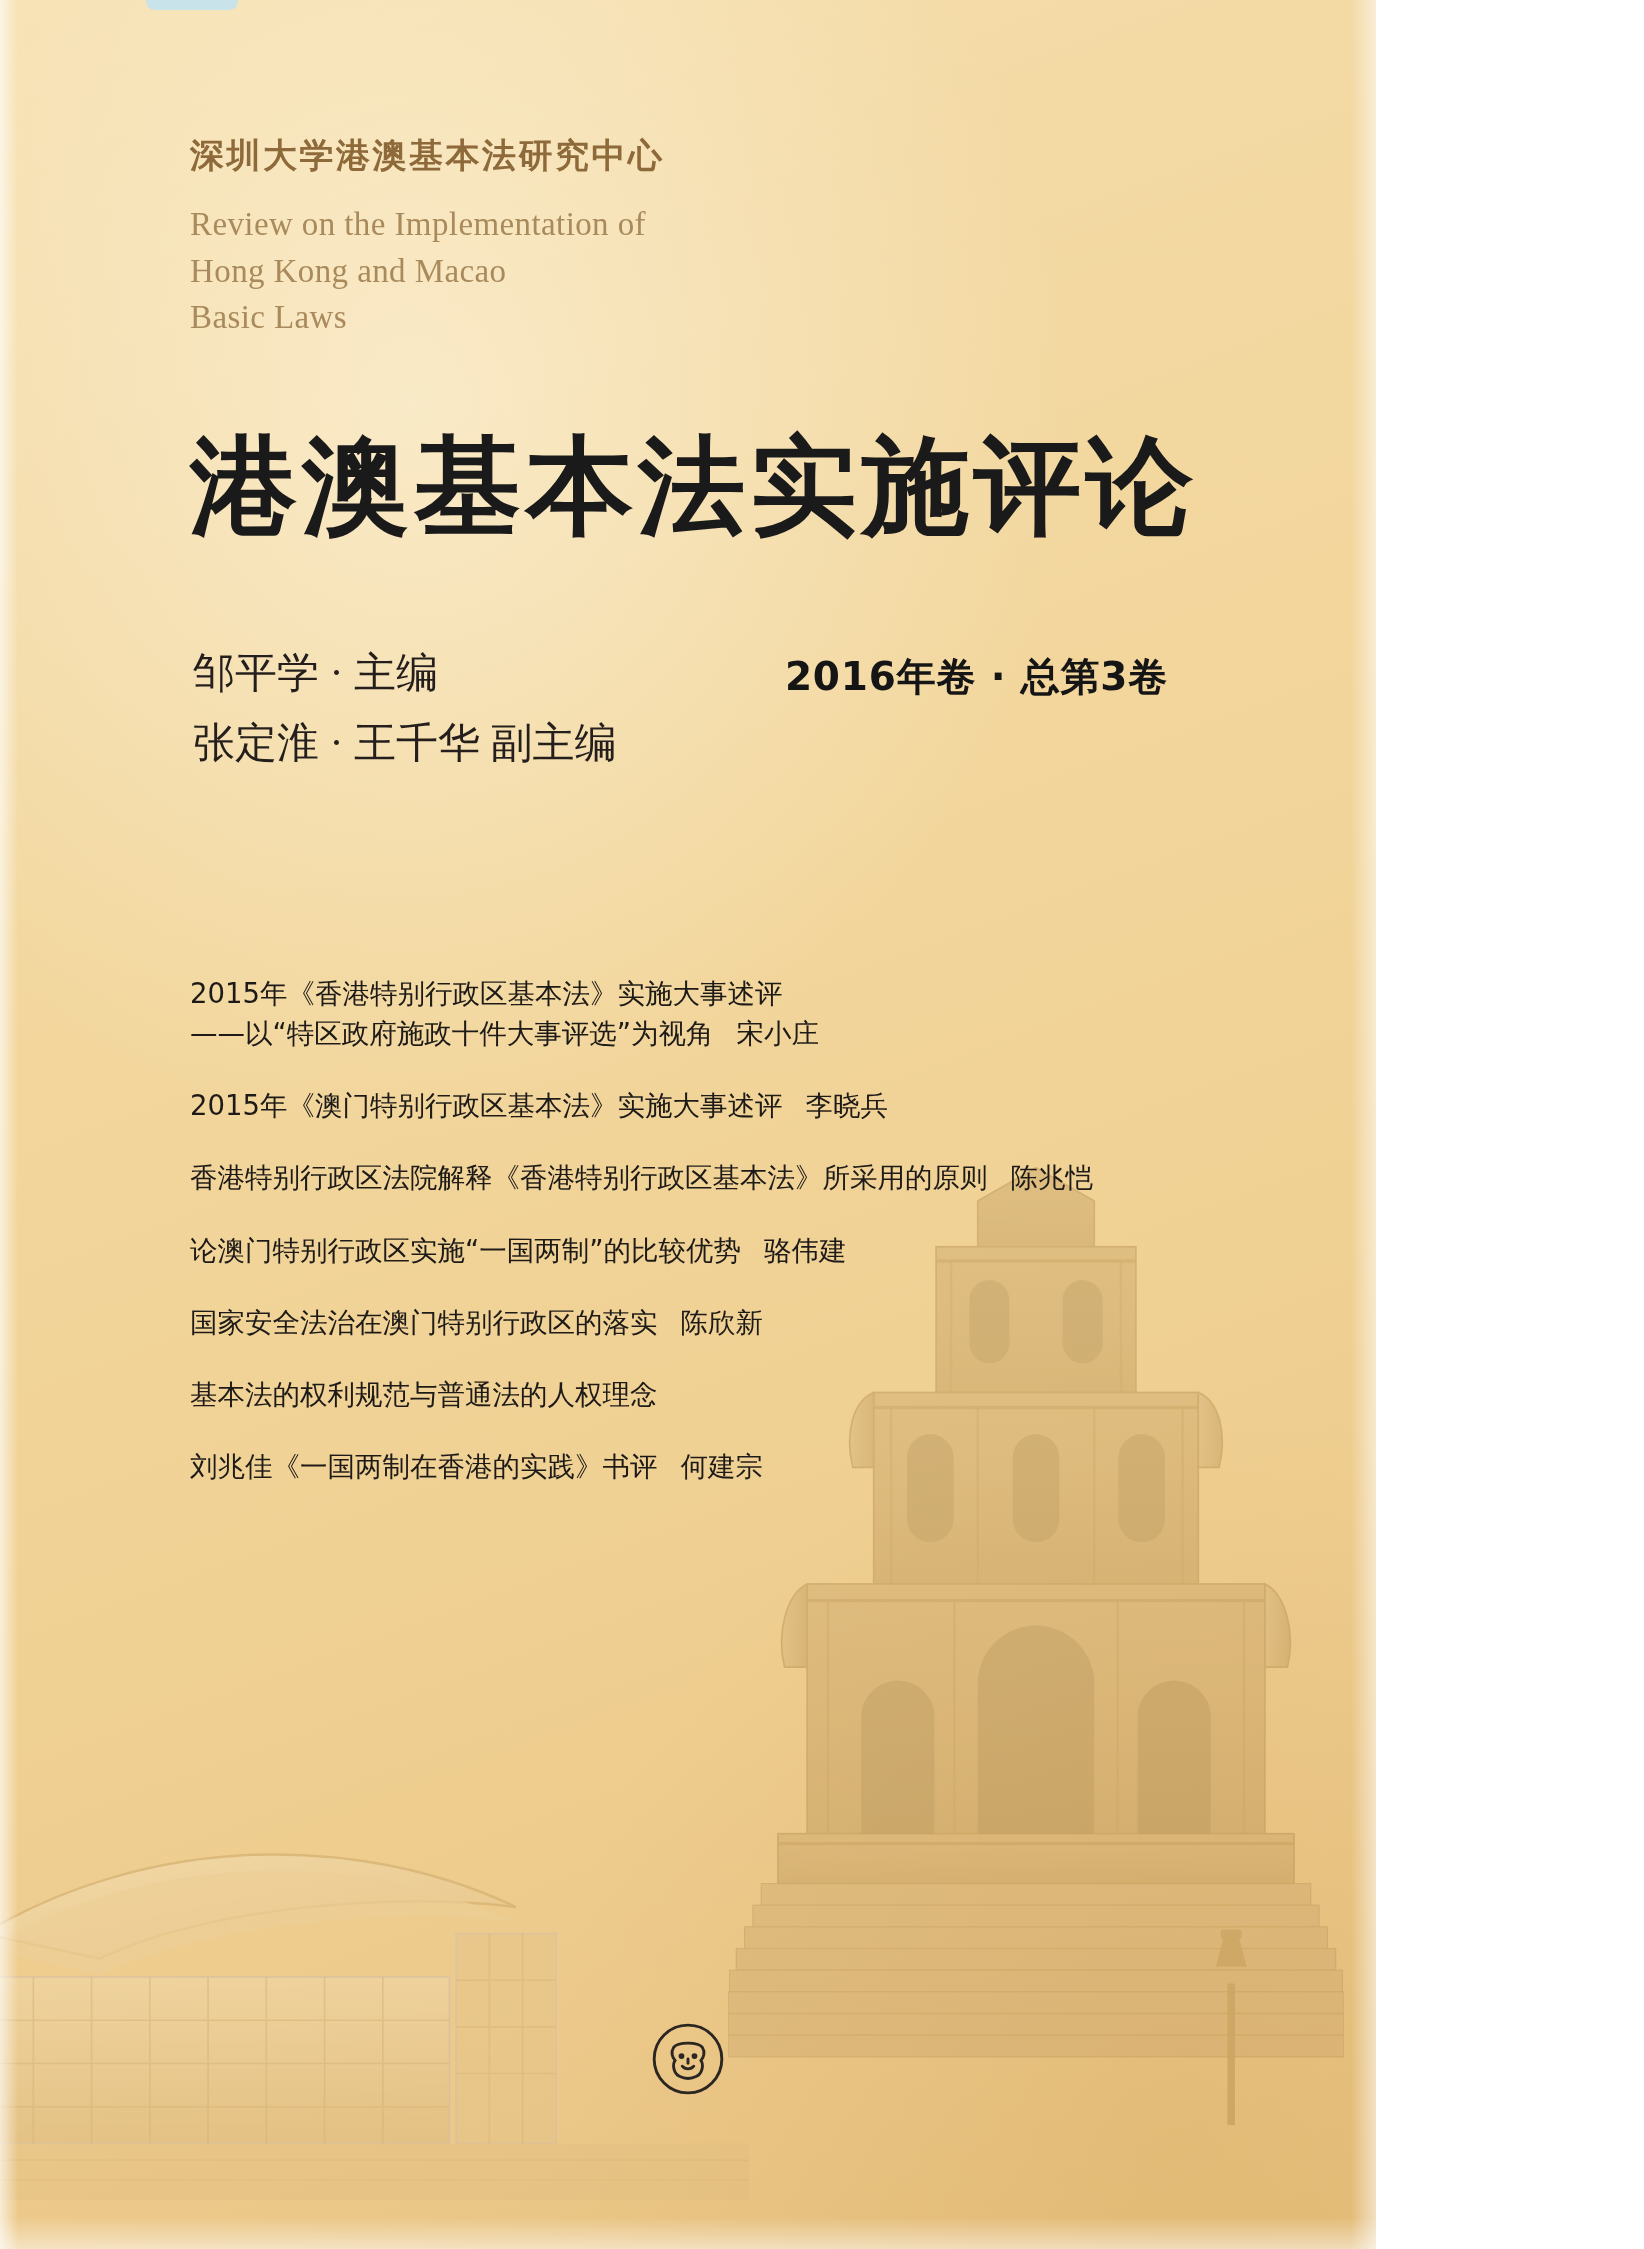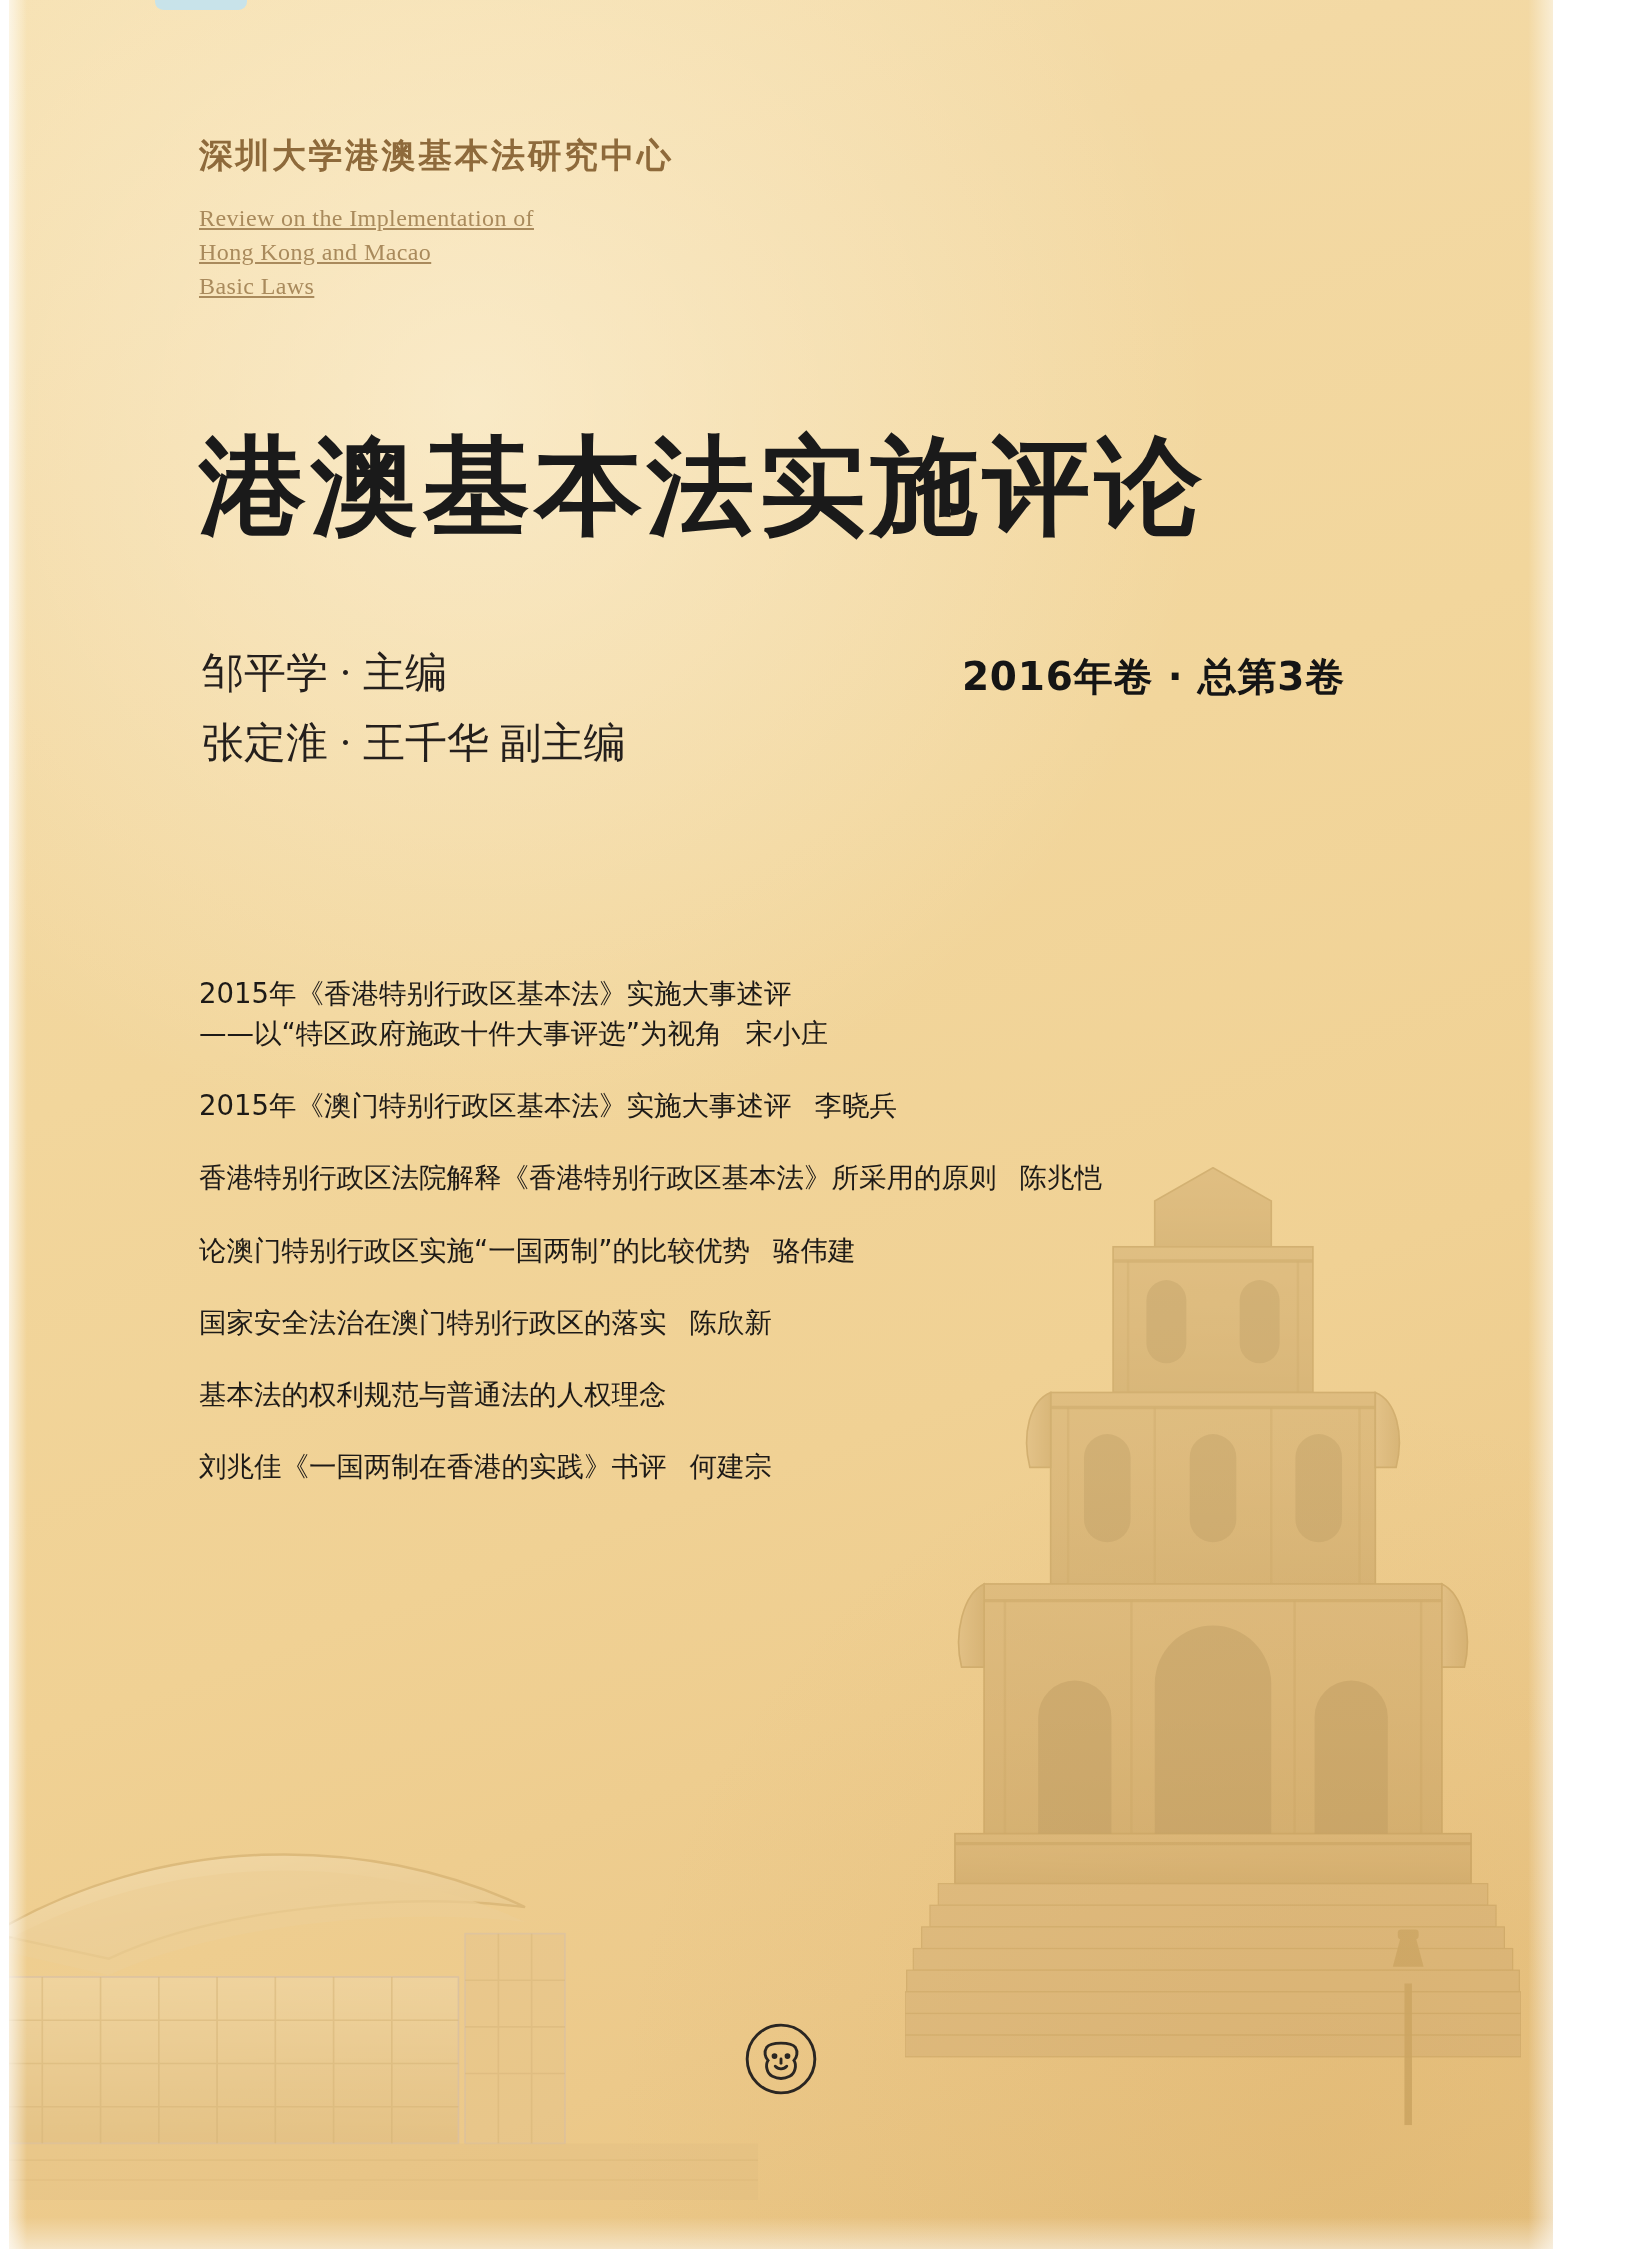--- a/index.html
+++ b/index.html
@@ -5,25 +5,24 @@
   html, body {
     margin: 0;
     padding: 0;
     background: #fff;
   }
   body {
     font-family: "Liberation Sans", sans-serif;
   }
   .cover {
     position: relative;
-    width: 1544px;
+    width: 1376px;
     height: 2250px;
     overflow: hidden;
     background: linear-gradient(160deg, #f6e0b0 0%, #f3d9a4 18%, #f2d69c 40%, #f0d194 62%, #ecc98a 82%, #e6c07d 100%);
-    margin-left: 9px;
   }
   
   .paper-tint {
     position: absolute;
     inset: 0;
     background:
       radial-gradient(ellipse 80% 55% at 30% 18%, rgba(255,248,228,0.55) 0%, rgba(255,248,228,0) 60%),
       radial-gradient(ellipse 70% 50% at 85% 95%, rgba(214,168,96,0.30) 0%, rgba(214,168,96,0) 65%);
     pointer-events: none;
   }
@@ -95,26 +94,25 @@
     font-family: "DejaVu Sans", sans-serif;
     font-size: 34px;
     font-weight: 700;
     letter-spacing: 2.5px;
     color: #8e6a3b;
     margin: 0 0 21.7px 0;
     white-space: nowrap;
   }
   .eng-title {
     font-family: "Liberation Serif", serif;
-    font-size: 24px;
+    font-size: 33px;
     line-height: 1.42;
     color: #a98a5c;
     letter-spacing: 0.4px;
     margin: 0;
-    text-decoration: underline;
   }
 
   .main-title {
     position: absolute;
     left: 190px;
     top: 433px;
     font-family: "DejaVu Sans", sans-serif;
     font-size: 107px;
     font-weight: 700;
     color: #1a1a1a;

